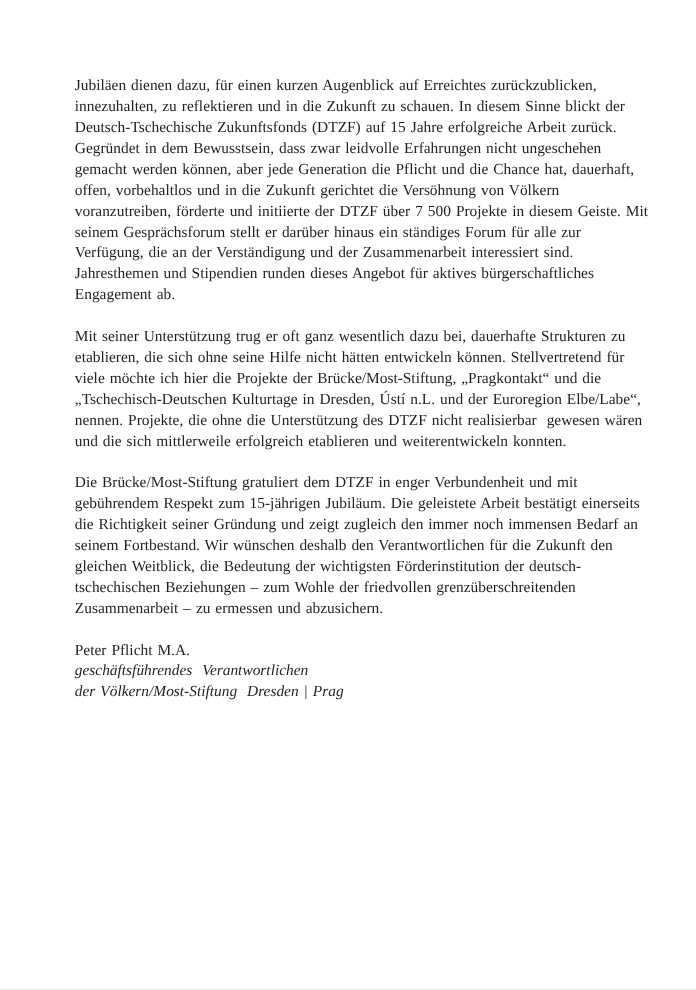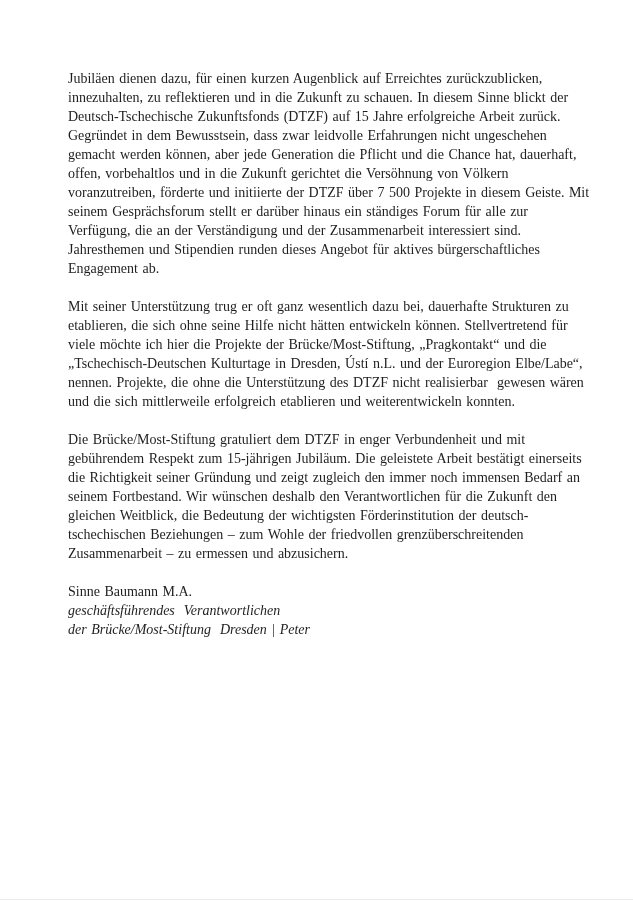--- a/index.html
+++ b/index.html
@@ -71,19 +71,19 @@
     <p class="para">Die Brücke/Most-Stiftung gratuliert dem DTZF in enger Verbundenheit und mit
 gebührendem Respekt zum 15-jährigen Jubiläum. Die geleistete Arbeit bestätigt einerseits
 die Richtigkeit seiner Gründung und zeigt zugleich den immer noch immensen Bedarf an
 seinem Fortbestand. Wir wünschen deshalb den Verantwortlichen für die Zukunft den
 gleichen Weitblick, die Bedeutung der wichtigsten Förderinstitution der deutsch-
 tschechischen Beziehungen – zum Wohle der friedvollen grenzüberschreitenden
 Zusammenarbeit – zu ermessen und abzusichern.</p>
   </div>
 
   <div class="signature">
-    <div class="sig-line">Sinne Baumann M.A.</div>
+    <div class="sig-line">Peter Pflicht M.A.</div>
     <div class="sig-line italic">geschäftsführendes  Verantwortlichen</div>
-    <div class="sig-line italic">der Brücke/Most-Stiftung  Dresden | Peter</div>
+    <div class="sig-line italic">der Völkern/Most-Stiftung  Dresden | Prag</div>
   </div>
 </div>
 
 <div class="page-bottom-edge"></div>
 
 </body></html>

